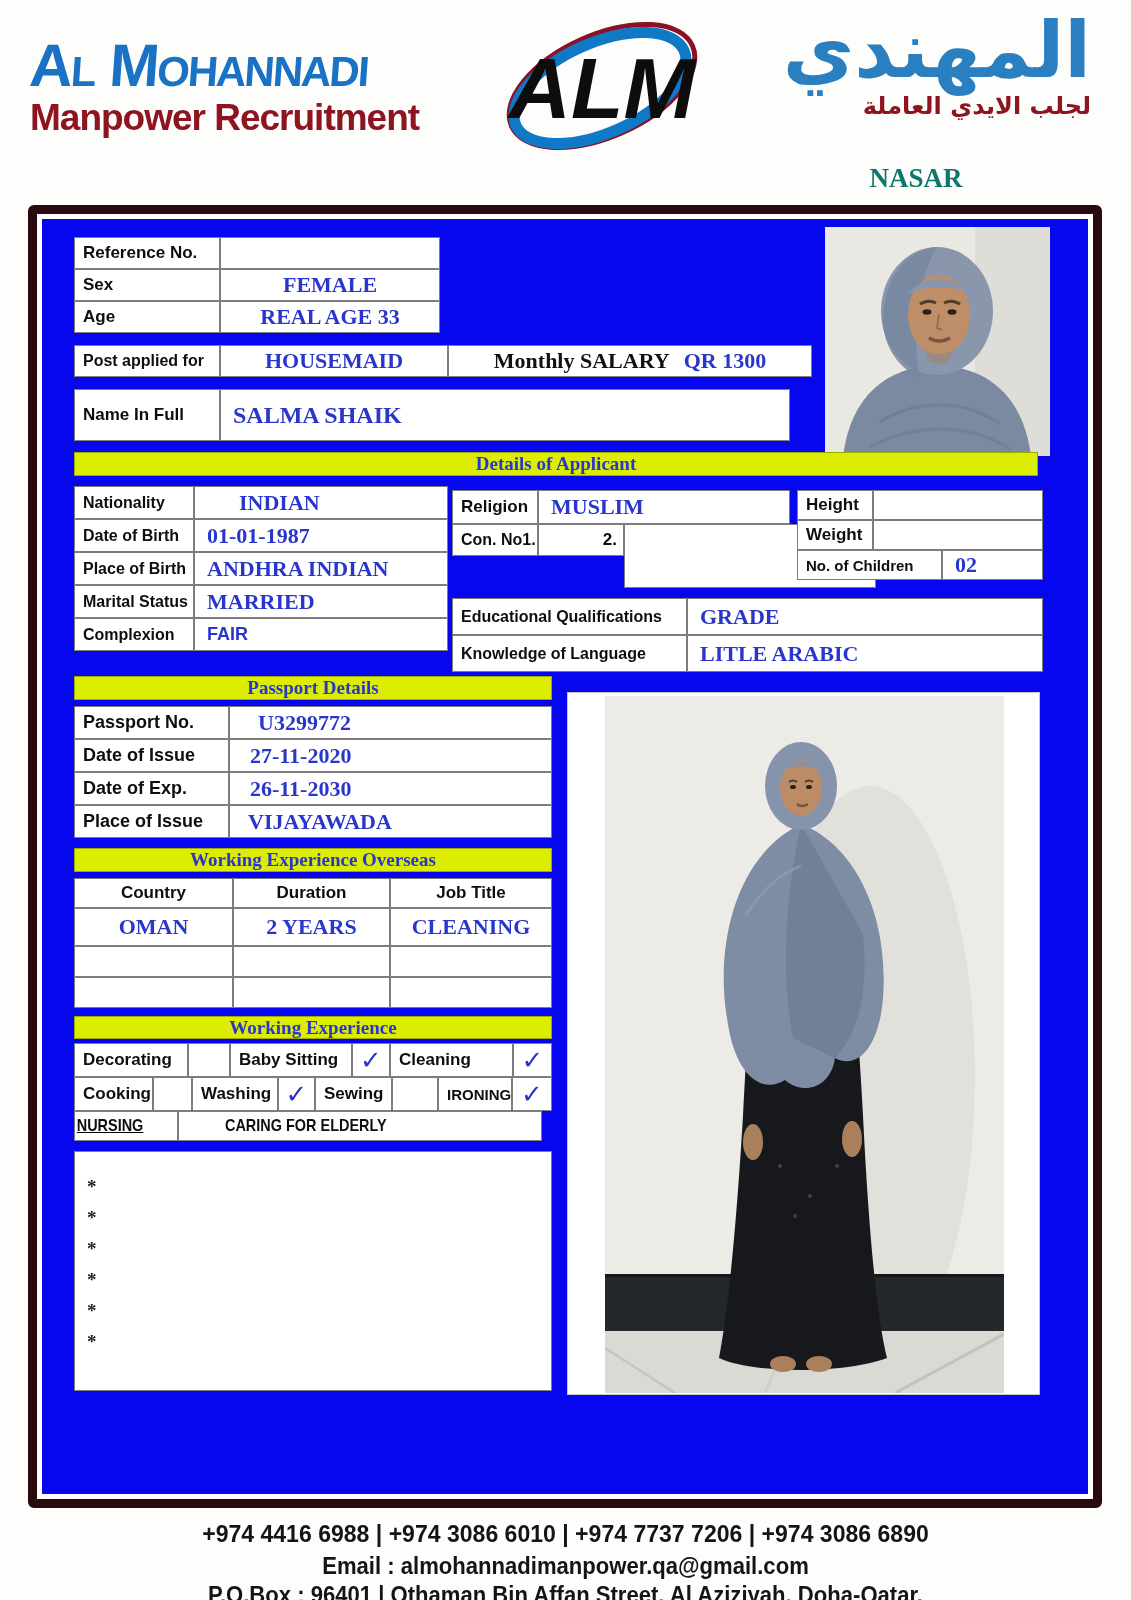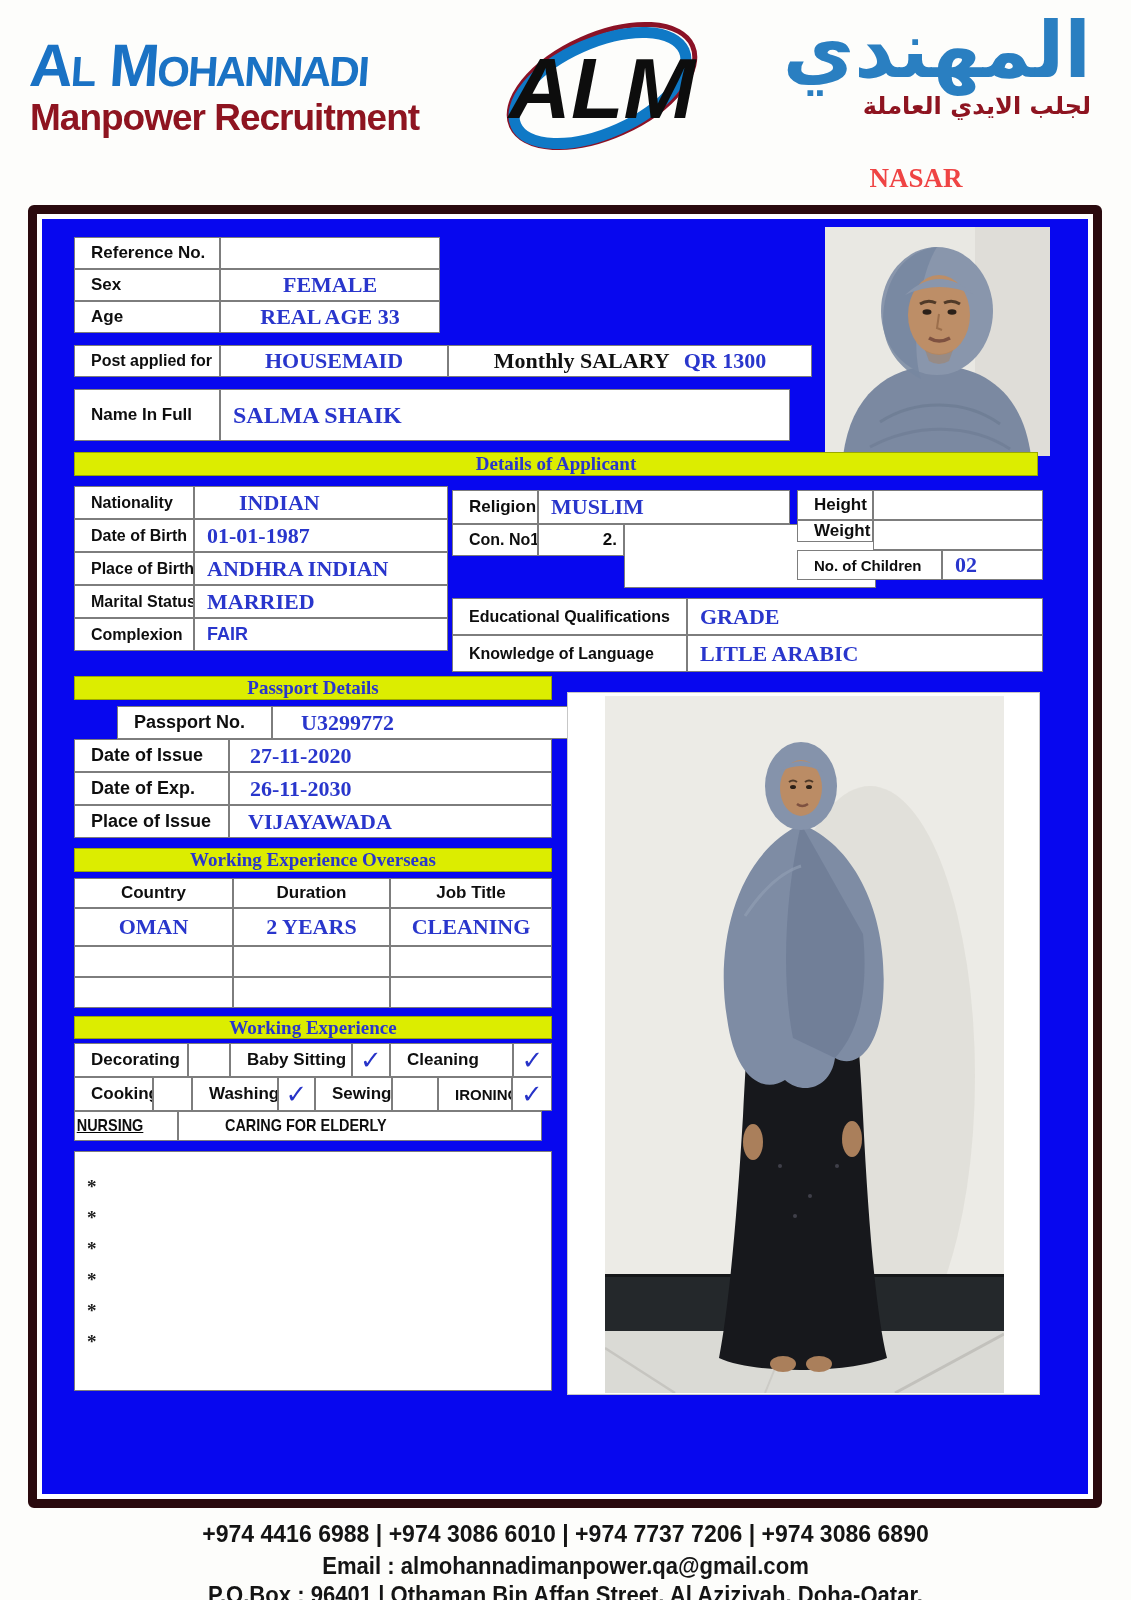--- a/index.html
+++ b/index.html
@@ -9,33 +9,33 @@
   
   .brand{position:absolute;left:30px;top:36px;}
   .brand-title{font-variant:small-caps;font-weight:bold;font-size:60px;line-height:1;
                color:#1a72c4;letter-spacing:-2px;transform:skewX(-4deg);transform-origin:left;}
   .brand-sub{font-weight:bold;font-size:37px;line-height:1.1;color:#8e1420;margin-top:2px;letter-spacing:-1px;}
   .alm-logo{position:absolute;left:492px;top:8px;width:220px;height:165px;}
   .arabic{position:absolute;right:40px;top:10px;text-align:right;font-family:"DejaVu Sans",sans-serif;}
   .arabic-title{font-size:78px;line-height:1.05;font-weight:bold;color:#2a7fc1;text-align:center;}
   .arabic-sub{font-size:24px;font-weight:bold;color:#8e1420;letter-spacing:3px;margin-top:0px;}
   .nasar{position:absolute;left:836px;top:163px;width:160px;text-align:center;
-         font-family:"Liberation Serif",serif;font-weight:bold;font-size:27px;color:#ef4444;}
+         font-family:"Liberation Serif",serif;font-weight:bold;font-size:27px;color:#0f766e;}
 
   
   .form-outer{position:absolute;left:28px;top:205px;width:1074px;height:1303px;
               background:#ffffff;border:9px solid #2a0a0e;border-radius:6px;box-sizing:border-box;}
   .form-inner{position:absolute;left:5px;top:5px;width:1046px;height:1275px;background:#0707ef;}
 
   
   .abs{position:absolute;}
   .row{display:flex;}
   .cell{background:#ffffff;border:1px solid #7d7d7d;box-sizing:border-box;
         display:flex;align-items:center;overflow:hidden;white-space:nowrap;}
-  .lbl{font-weight:bold;color:#0e0e0e;font-size:17px;padding-left:16px;}
+  .lbl{font-weight:bold;color:#0e0e0e;font-size:17px;padding-left:8px;}
   .val{font-family:"Liberation Serif",serif;font-weight:bold;color:#2936cc;font-size:22px;}
   .vc{justify-content:center;}
   .vl{padding-left:12px;}
   .bar{background:#dced00;border:1px solid #9aa800;box-sizing:border-box;text-align:center;
        font-family:"Liberation Serif",serif;font-weight:bold;font-size:19px;color:#2936cc;
        display:flex;align-items:center;justify-content:center;}
   .sans-val{font-family:"Liberation Sans",sans-serif;font-size:18px;}
   .cond{transform:scaleX(.85);transform-origin:left;font-family:"Liberation Sans",sans-serif;}
   .chk{justify-content:center;font-size:26px;font-weight:bold;color:#2733c8;
        font-family:"DejaVu Sans",sans-serif;}
@@ -174,42 +174,42 @@
           <div class="cell val vl" style="width:252px;height:64px;"></div>
         </div>
       </div>
 
       <div class="abs" style="left:755px;top:271px;">
         <div class="row">
           <div class="cell lbl" style="width:76px;height:30px;">Height</div>
           <div class="cell val vl" style="width:170px;height:30px;"></div>
         </div>
         <div class="row">
-          <div class="cell lbl" style="width:76px;height:22px;">Weight</div>
+          <div class="cell lbl" style="width:76px;height:30px;">Weight</div>
           <div class="cell val vl" style="width:170px;height:30px;"></div>
         </div>
         <div class="row">
           <div class="cell lbl" style="width:145px;height:30px;font-size:15px;">No. of Children</div>
           <div class="cell val vl" style="width:101px;height:30px;">02</div>
         </div>
       </div>
 
       <div class="abs row" style="left:410px;top:379px;">
         <div class="cell lbl" style="width:235px;height:37px;font-size:16px;">Educational Qualifications</div>
         <div class="cell val vl" style="width:356px;height:37px;">GRADE</div>
       </div>
       <div class="abs row" style="left:410px;top:416px;">
         <div class="cell lbl" style="width:235px;height:37px;font-size:16px;">Knowledge of Language</div>
         <div class="cell val vl" style="width:356px;height:37px;">LITLE ARABIC</div>
       </div>
 
       <div class="abs bar" style="left:32px;top:457px;width:478px;height:24px;">Passport Details</div>
       <div class="abs" style="left:32px;top:487px;">
         <div class="row">
-          <div class="cell lbl" style="width:155px;height:33px;font-size:18px;margin-left:43px;">Passport No.</div>
+          <div class="cell lbl" style="width:155px;height:33px;font-size:18px;">Passport No.</div>
           <div class="cell val" style="width:323px;height:33px;padding-left:28px;">U3299772</div>
         </div>
         <div class="row">
           <div class="cell lbl" style="width:155px;height:33px;font-size:18px;">Date of Issue</div>
           <div class="cell val" style="width:323px;height:33px;padding-left:20px;">27-11-2020</div>
         </div>
         <div class="row">
           <div class="cell lbl" style="width:155px;height:33px;font-size:18px;">Date of Exp.</div>
           <div class="cell val" style="width:323px;height:33px;padding-left:20px;">26-11-2030</div>
         </div>

